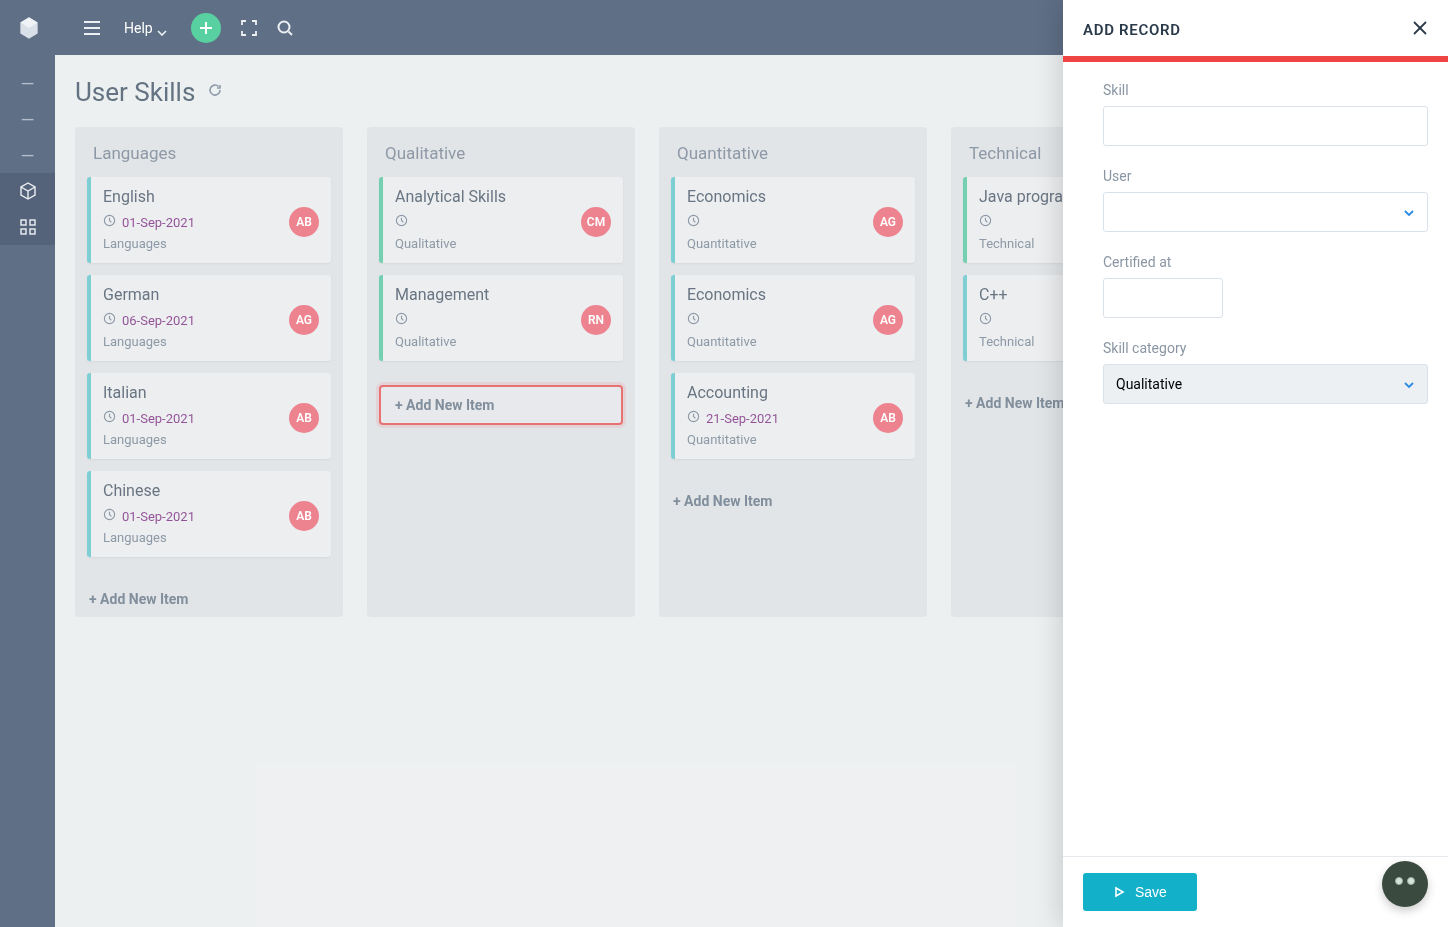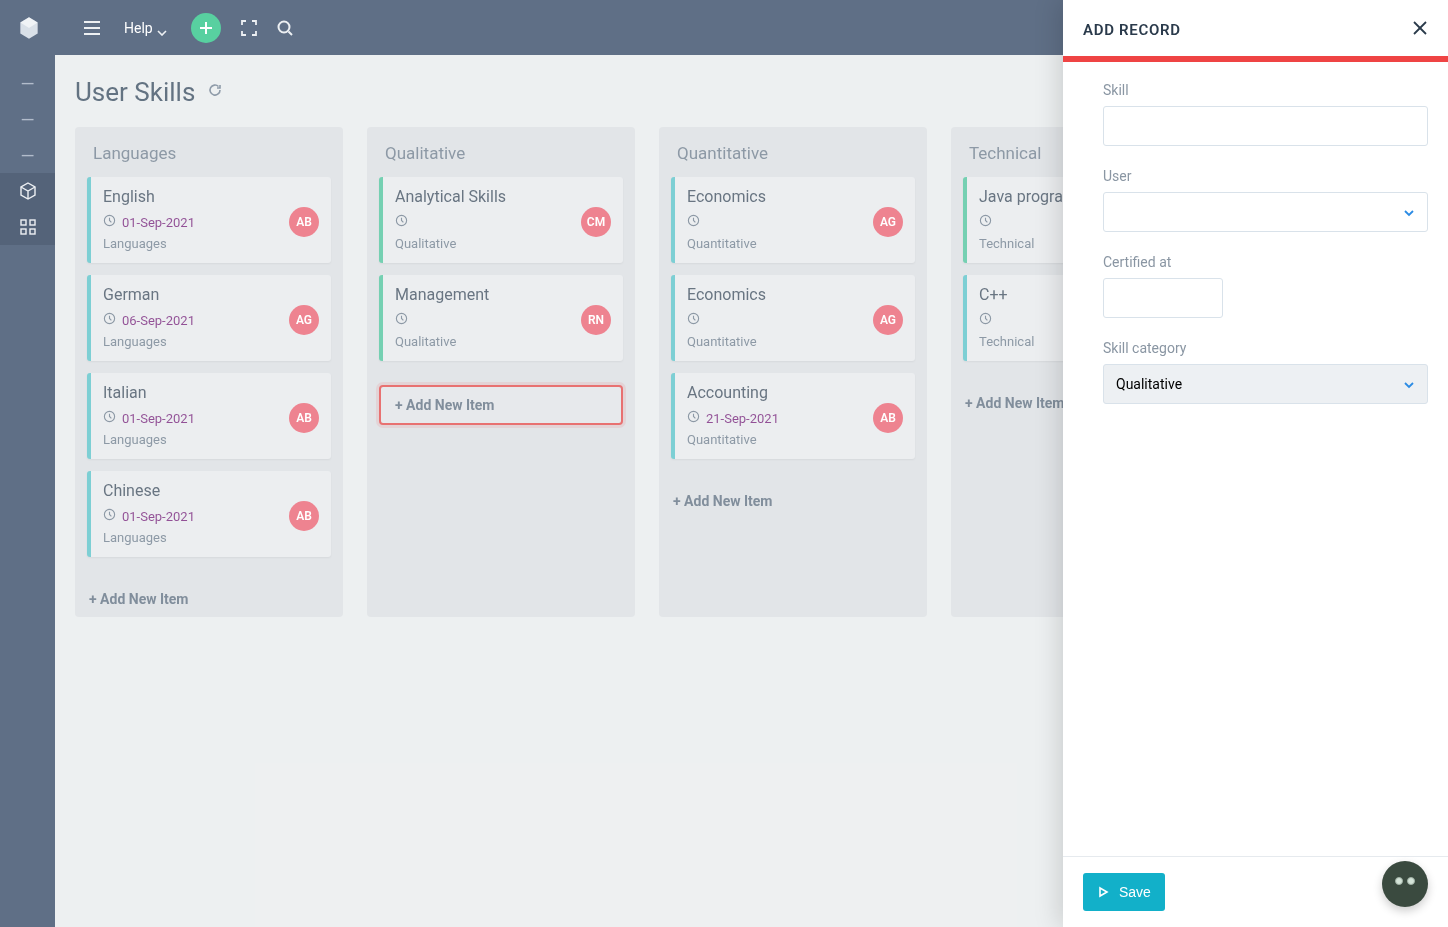--- a/index.html
+++ b/index.html
@@ -175,21 +175,21 @@
   .sp-footer {
     border-top:1px solid #e6eaee;
     padding:16px 20px;
   }
   .save-btn {
     background:#12b0c9;
     color:#fff;
     border:none;
     border-radius:3px;
     height:38px;
-    padding:0 14px;
+    padding:0 30px;
     font-size:14px;
     display:inline-flex; align-items:center; gap:10px;
     cursor:pointer;
   }
   .chat-bubble {
     position:absolute;
     right:20px; bottom:20px;
     width:46px; height:46px; border-radius:50%;
     background:#3a4a3f;
     box-shadow:0 4px 10px rgba(0,0,0,0.2);

